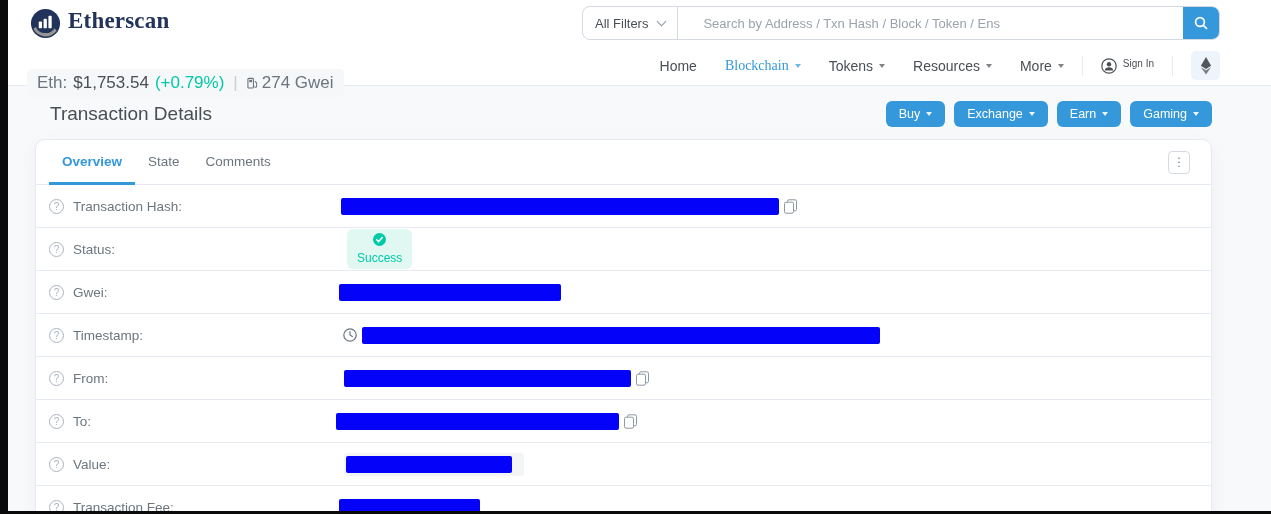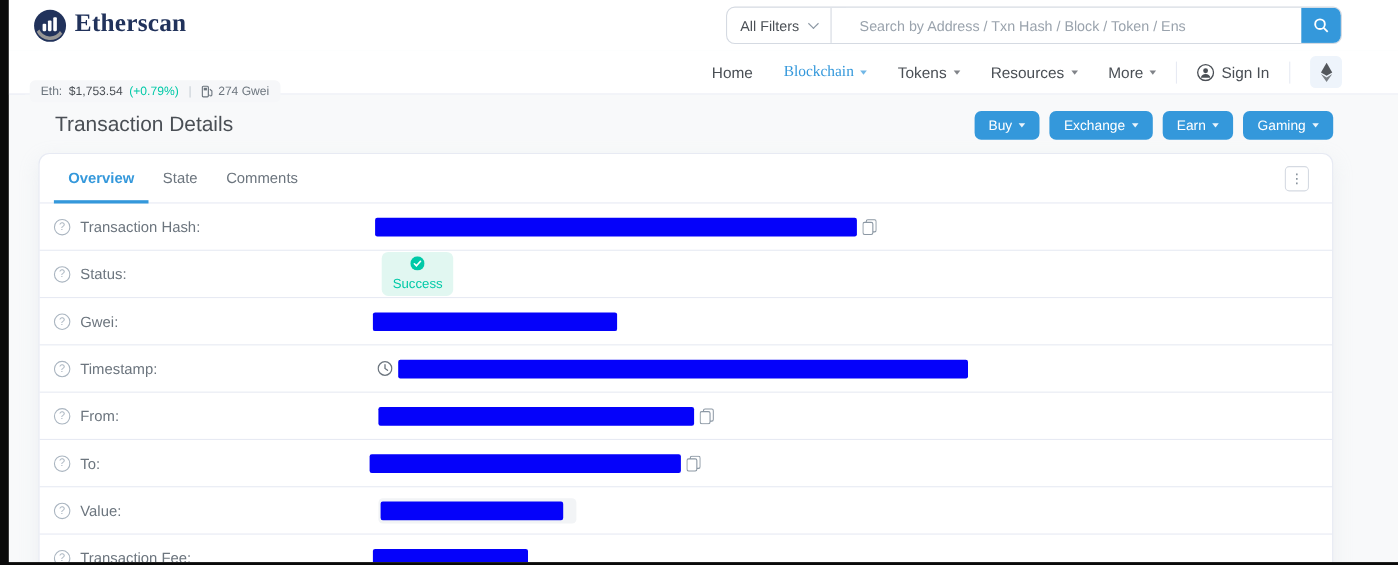--- a/index.html
+++ b/index.html
@@ -7,52 +7,52 @@
   body { font-family: "Liberation Sans", sans-serif; }
   .frame { width:1271px; height:514px; border-left:8px solid #0a0a0a; border-bottom:3px solid #0a0a0a;
            background:#f8f9fa; overflow:hidden; }
 
   
   .topbar { height:46px; background:#fff; display:flex; align-items:center;
             justify-content:space-between; padding:0 51px 0 22px; }
   .brand { display:flex; align-items:flex-start; gap:7px; text-decoration:none; cursor:pointer; }
   .brand-text { font-family:"Liberation Serif", serif; font-weight:bold; font-size:23px;
                 color:#21325b; letter-spacing:.2px; }
-  .searchbox { display:flex; align-items:stretch; width:560px; height:34px;
+  .searchbox { display:flex; align-items:stretch; width:638px; height:34px;
                border:1px solid #d5dae2; border-radius:8px; background:#fff; overflow:hidden; }
   .filter { display:flex; align-items:center; gap:10px; padding:0 12px; font-size:13px;
             color:#4a4f55; border-right:1px solid #d5dae2; cursor:pointer; white-space:nowrap; }
   .chev { width:7px; height:7px; border-right:1.4px solid #8c98a4; border-bottom:1.4px solid #8c98a4;
           transform:rotate(45deg); margin-top:-4px; }
   .search-input { flex:1; border:none; outline:none; padding:0 12px; font-size:13px; color:#4a4f55;
                   font-family:"Liberation Sans", sans-serif;margin-left:13px; }
   .search-input::placeholder { color:#9aa3ad; }
   .search-btn { width:36px; border:none; background:#3498db; cursor:pointer; display:flex;
                 align-items:center; justify-content:center; }
 
   
   .subbar { height:40px; background:#fff; border-bottom:1px solid #e7eaf3; display:flex;
             align-items:center; justify-content:space-between; padding:0 51px 0 19px; }
   .ticker { display:flex; align-items:center; gap:6px; background:#f6f7f9; border-radius:5px;
-            padding:4px 10px; font-size:11px;margin-top:35px; }
+            padding:4px 10px; font-size:17px;margin-top:35px; }
   .ticker .t-eth { color:#6c757e; }
   .ticker .t-price { color:#4a4f55; }
   .ticker .t-change { color:#00c9a7; }
   .ticker .t-sep { color:#c7ced4; padding:0 3px; }
   .ticker .t-gas { color:#6c757e; display:flex; align-items:center; gap:4px; }
   .mainnav { display:flex; align-items:center; }
   .nav-links { display:flex; align-items:center; gap:28px; }
   .nav-link { font-size:14px; color:#4a4f55; text-decoration:none; cursor:pointer;
               display:inline-flex; align-items:center; white-space:nowrap; }
   .nav-link.active { color:#3498db;font-family:Liberation Serif, serif; }
   .caret { display:inline-block; width:0; height:0; border-left:3.5px solid transparent;
            border-right:3.5px solid transparent; border-top:4px solid currentColor;
            margin-left:6px; opacity:.7; }
   .nav-sep { width:1px; height:20px; background:#e7eaf3; margin:0 18px; }
-  .signin { display:flex; align-items:flex-start; gap:6px; font-size:14px; color:#4a4f55; cursor:pointer; }
+  .signin { display:flex; align-items:flex-start; gap:6px; font-size:10px; color:#4a4f55; cursor:pointer; }
   .eth-btn { width:29px; height:29px; background:#eef4fb; border:none; border-radius:5px;
              display:flex; align-items:center; justify-content:center; cursor:pointer; }
 
   
   .page-head { display:flex; align-items:center; justify-content:space-between;
                padding:15px 59px 12px 27px; background:#f8f9fa;margin-left:15px; }
   .page-title { font-size:19px; font-weight:400; color:#4a4f55; }
   .actions { display:flex; gap:9px; }
   .act-btn { background:#3498db; color:#fff; border:none; border-radius:6px; font-size:12.5px;
              padding:6px 13px; cursor:pointer; display:inline-flex; align-items:center;

